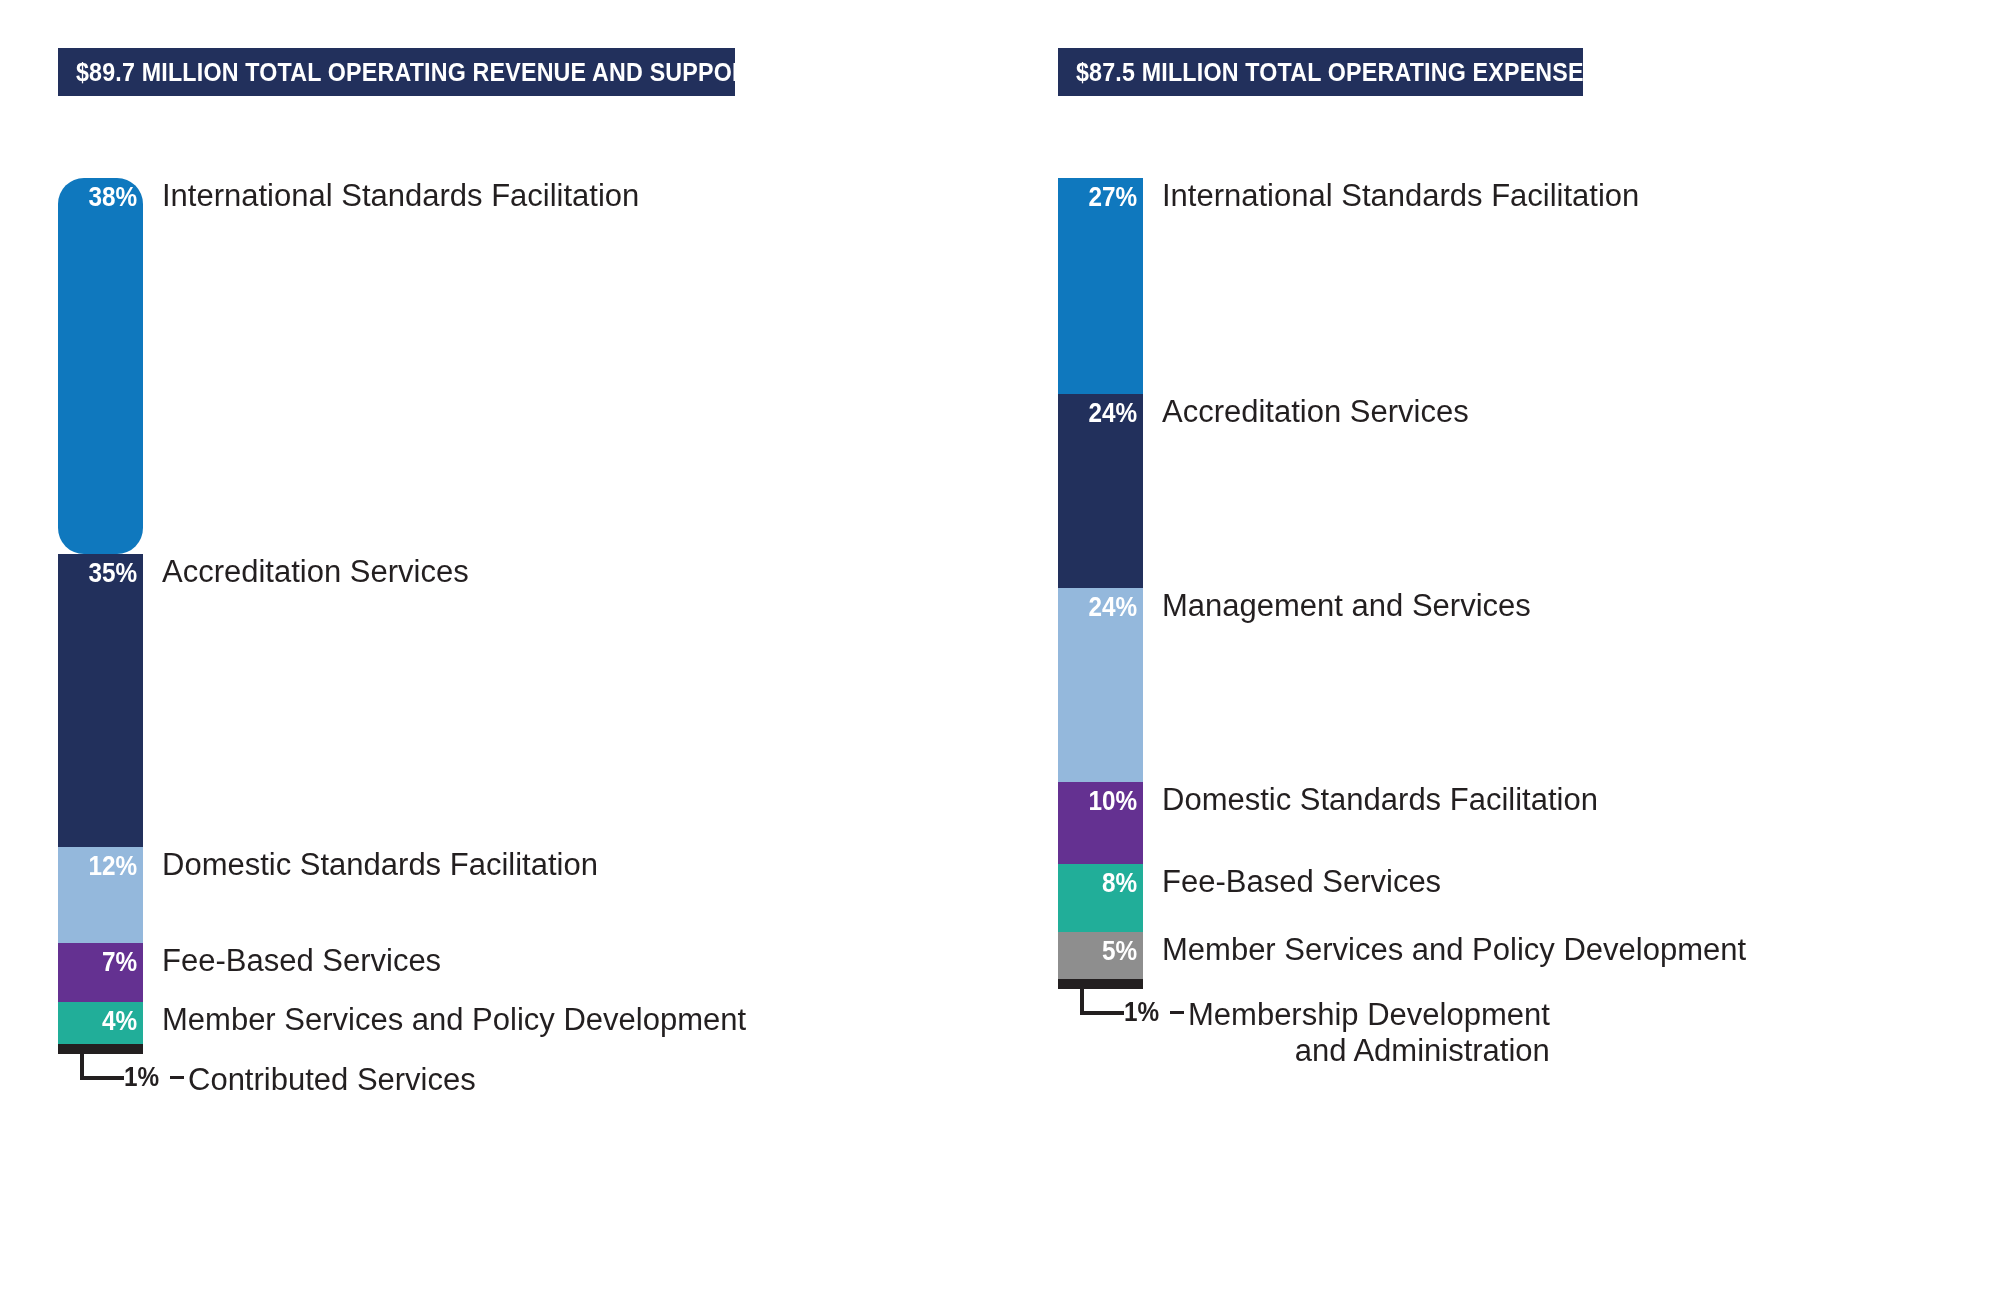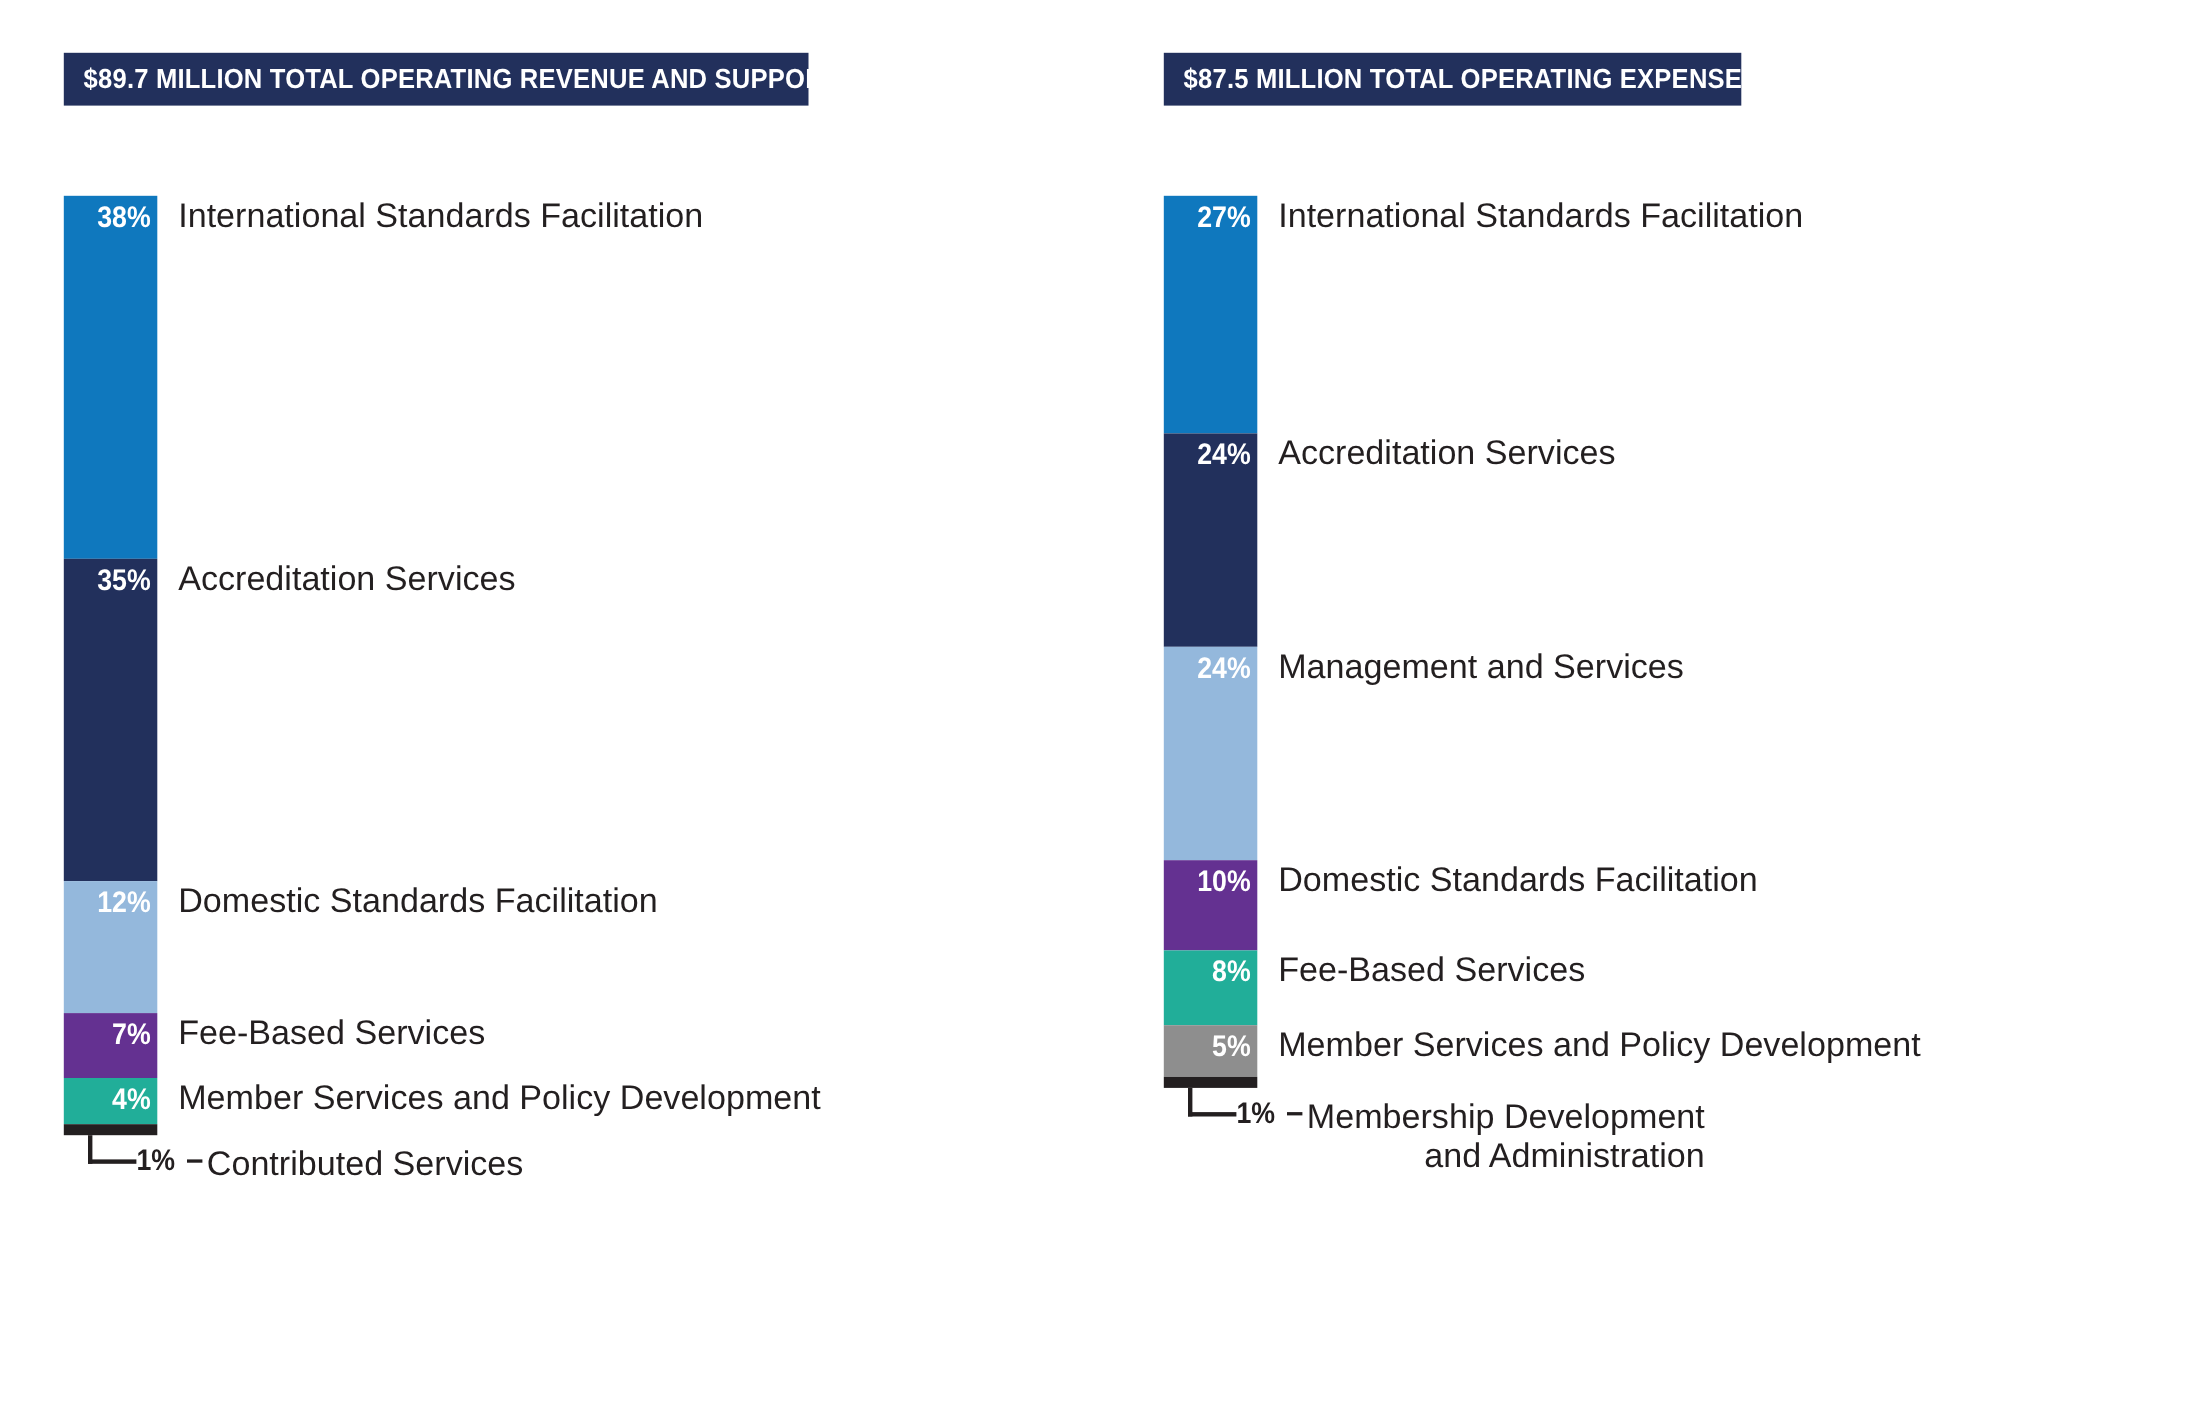--- a/index.html
+++ b/index.html
@@ -136,29 +136,29 @@
 
 <div class="canvas">
 
   <div class="panel" id="panel-revenue">
 
     <div class="title-banner" id="banner-revenue" style="width: 677px;">
       <span class="title-text">$89.7 MILLION TOTAL OPERATING REVENUE AND SUPPORT</span>
     </div>
 
     <div class="stack" id="stack-revenue">
-        <div class="seg" style="height: 330px; background: rgb(15, 120, 190);">
+        <div class="seg" style="height: 376px; background: rgb(15, 120, 190); border-radius: 26px;">
           <span class="pct">38%</span>
           <span class="cat">International Standards Facilitation</span>
         </div>
         <div class="seg" style="height: 293px; background: rgb(34, 48, 92);">
           <span class="pct">35%</span>
           <span class="cat">Accreditation Services</span>
         </div>
-        <div class="seg" style="height: 120px; background: rgb(148, 184, 220);">
+        <div class="seg" style="height: 96px; background: rgb(148, 184, 220);">
           <span class="pct">12%</span>
           <span class="cat">Domestic Standards Facilitation</span>
         </div>
         <div class="seg" style="height: 59px; background: rgb(100, 49, 145);">
           <span class="pct">7%</span>
           <span class="cat">Fee-Based Services</span>
         </div>
         <div class="seg" style="height: 42px; background: rgb(33, 174, 153);">
           <span class="pct">4%</span>
           <span class="cat">Member Services and Policy Development</span>

